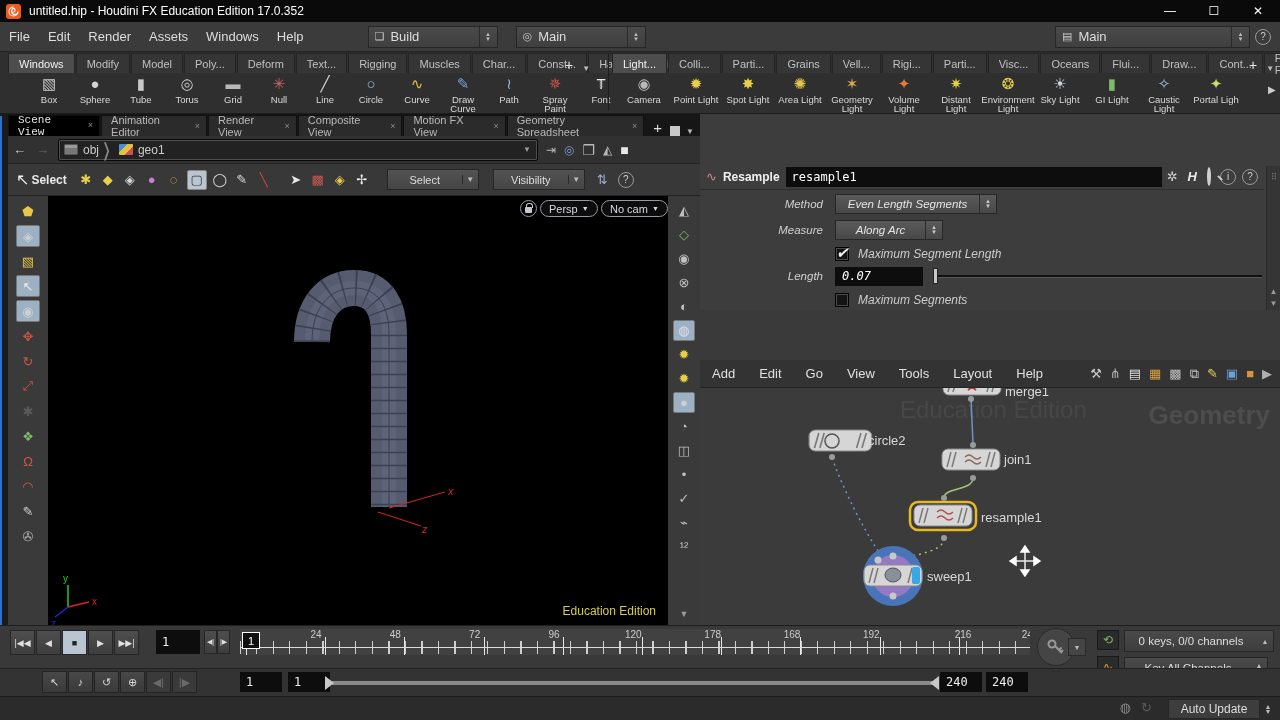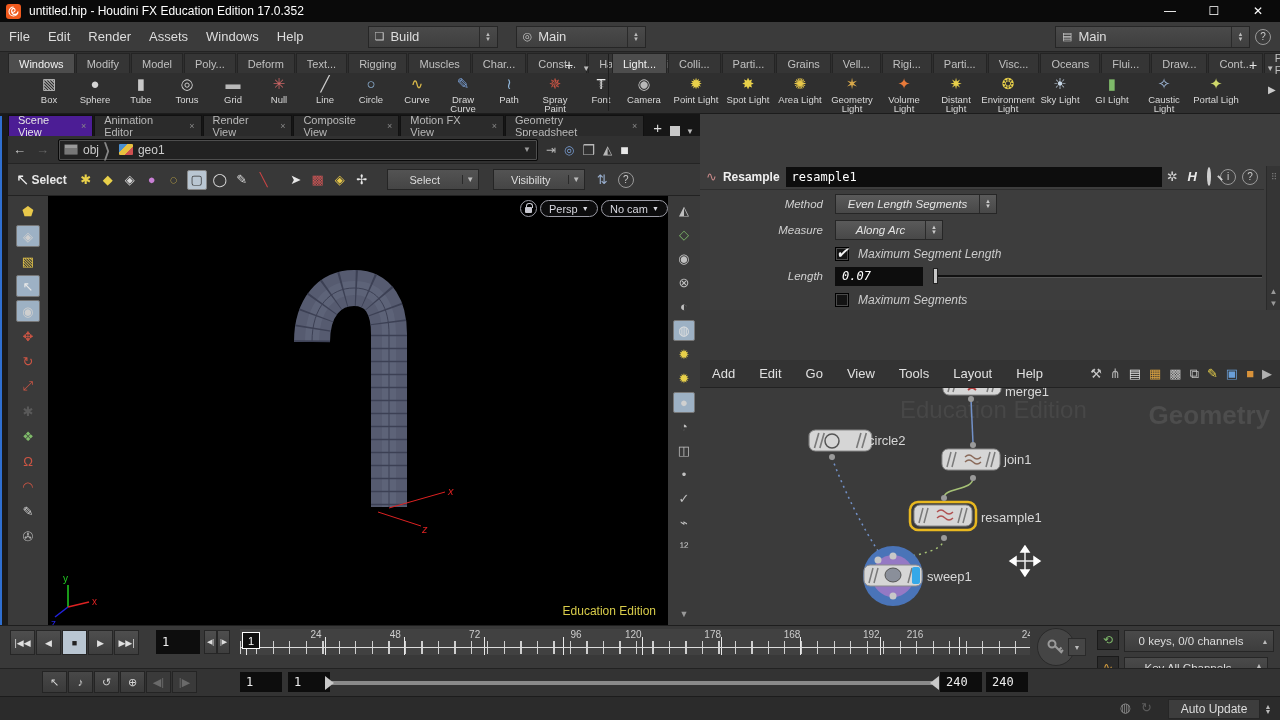--- a/index.html
+++ b/index.html
@@ -50,21 +50,21 @@
   .shelf-tool .tlabel { font-size:9.5px; color:#d8d8d8; text-align:center; line-height:9px; margin-top:1px; }
   .shelf-plus { color:#e8e8e8; font-size:14px; padding:0 5px; }
   .shelf-caret { color:#bbb; font-size:8px; padding:0 4px; }
   .vdiv { position:absolute; top:2px; bottom:2px; width:1px; background:#1e1e1e; }
   .grip { color:#666; font-size:9px; letter-spacing:-1px; }
 
   
   .ptab-bar { background:#161616; display:flex; align-items:flex-end; height:22px; }
   .ptab { height:21px; background:#2b2b2b; border:1px solid #111; border-bottom:none; color:#b8b8b8;
           display:flex; align-items:center; padding:0 6px 0 9px; margin-right:1px; font-size:11px; }
-  .ptab.active { background:#4c1d95; color:#e4e4e4; }
+  .ptab.active { background:#000000; color:#e4e4e4;font-family:Liberation Mono, monospace; }
   .ptab .x { margin-left:7px; color:#888; font-size:9px; }
   .ptab-plus { color:#ddd; font-size:15px; padding:0 8px; }
   .pane-ctrl { margin-left:auto; display:flex; align-items:center; gap:6px; padding-right:6px; color:#bbb; }
   .pane-ctrl .sq { width:10px; height:10px; background:#c8c8c8; }
   .pane-ctrl .car { font-size:8px; }
 
   .pathbar { background:#313131; border-bottom:1px solid #242424; display:flex; align-items:center; }
   .nav-ar { font-size:13px; color:#cfcfcf; padding:0 5px; }
   .nav-ar.dim { color:#666; }
   .crumb { height:22px; background:#222; border:1px solid #090909; box-shadow:inset 0 0 0 1px #4e4e4e;
@@ -967,26 +967,26 @@
       <div class="stepbtn">|▶</div>
     </div>
     <div id="ruler">
       <div class="bigticks"></div>
         <div class="ticks"></div>
         <div class="baseline"></div>
       <div>
           <span class="tick-label" style="left: 76.0251px; position: absolute;">24</span>
           <span class="tick-label" style="left: 155.356px; position: absolute;">48</span>
           <span class="tick-label" style="left: 234.686px; position: absolute;">72</span>
-          <span class="tick-label" style="left: 314.017px; position: absolute; margin-left: 22px;">96</span>
+          <span class="tick-label" style="left: 314.017px; position: absolute;">96</span>
           <span class="tick-label" style="left: 393.347px; position: absolute;">120</span>
           <span class="tick-label" style="left: 472.678px; position: absolute;">178</span>
           <span class="tick-label" style="left: 552.008px; position: absolute;">168</span>
           <span class="tick-label" style="left: 631.339px; position: absolute;">192</span>
-          <span class="tick-label" style="left: 675px; position: absolute;">216</span>
+          <span class="tick-label" style="left: 723px; position: absolute;">216</span>
           <span class="tick-label" style="left: 790px; position: absolute;">240</span>
         </div>
       <div id="cur-frame">1</div>
     </div>
     <div id="key-btn">
       <svg width="20" height="20" viewBox="0 0 20 20">
           <circle cx="6" cy="7" r="3.5" fill="none" stroke="#9a9a9a" stroke-width="2"></circle>
           <path d="M9 9 L16 16 M13 13 l2.5 -2.5 M15 15 l2 -2" stroke="#9a9a9a" stroke-width="2" fill="none"></path>
         </svg>
     </div>

